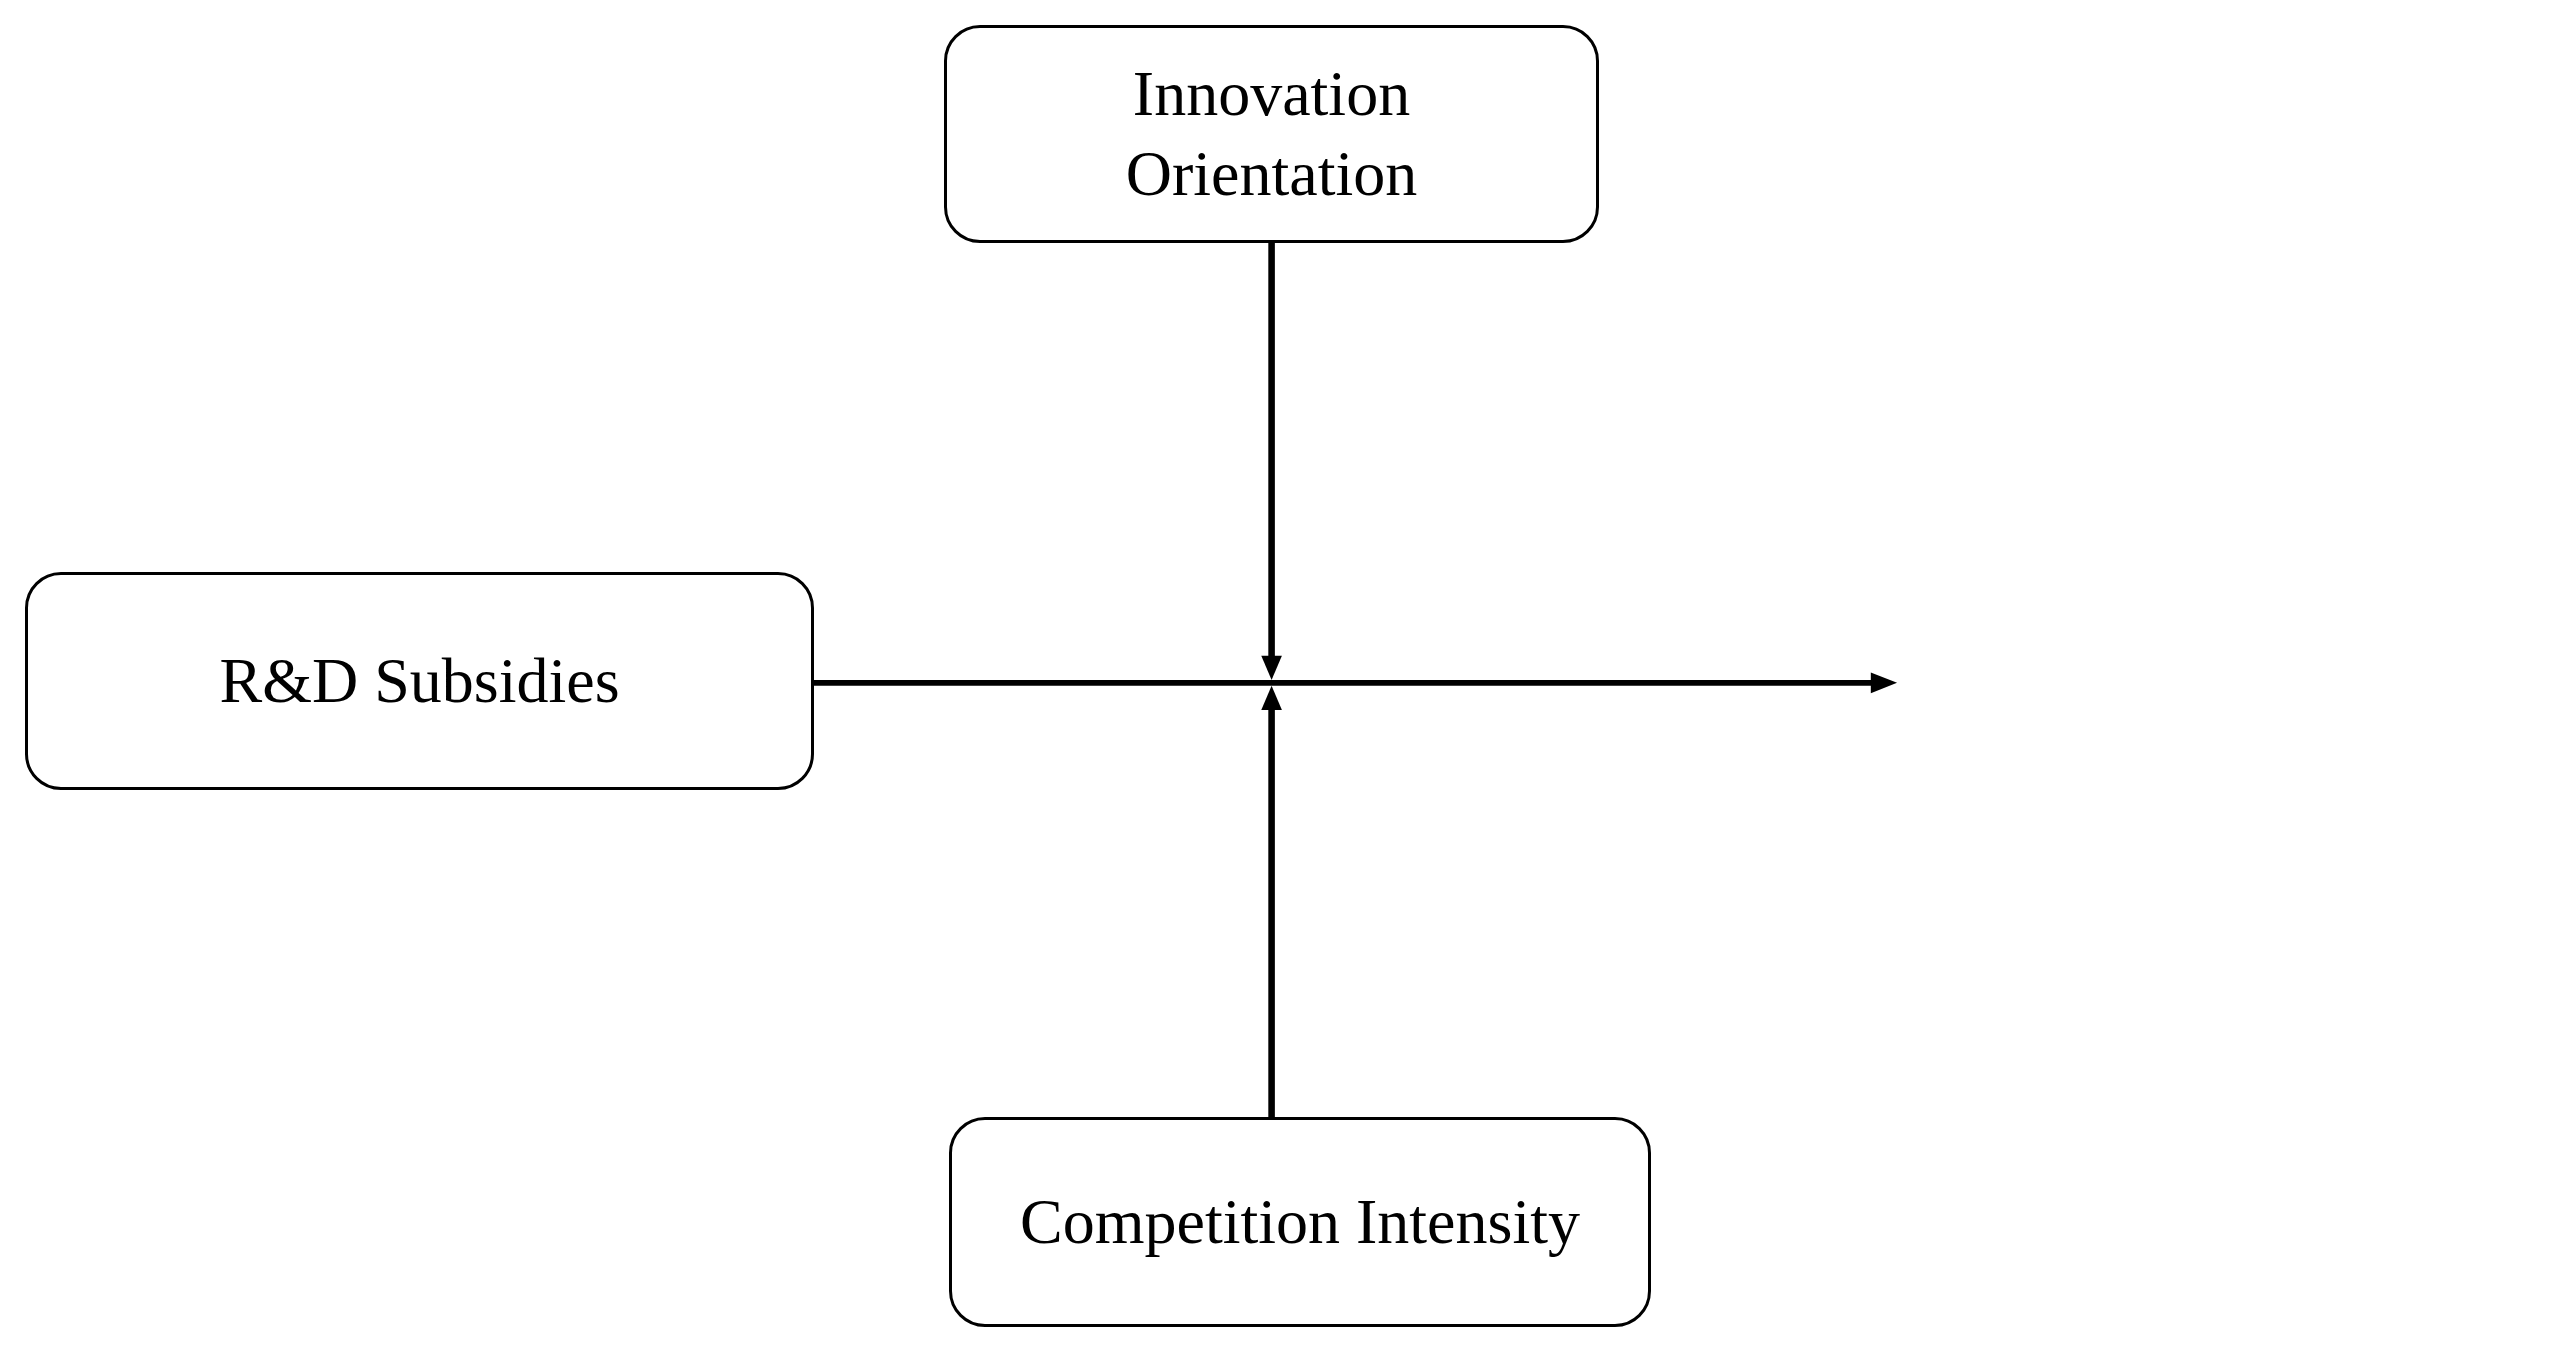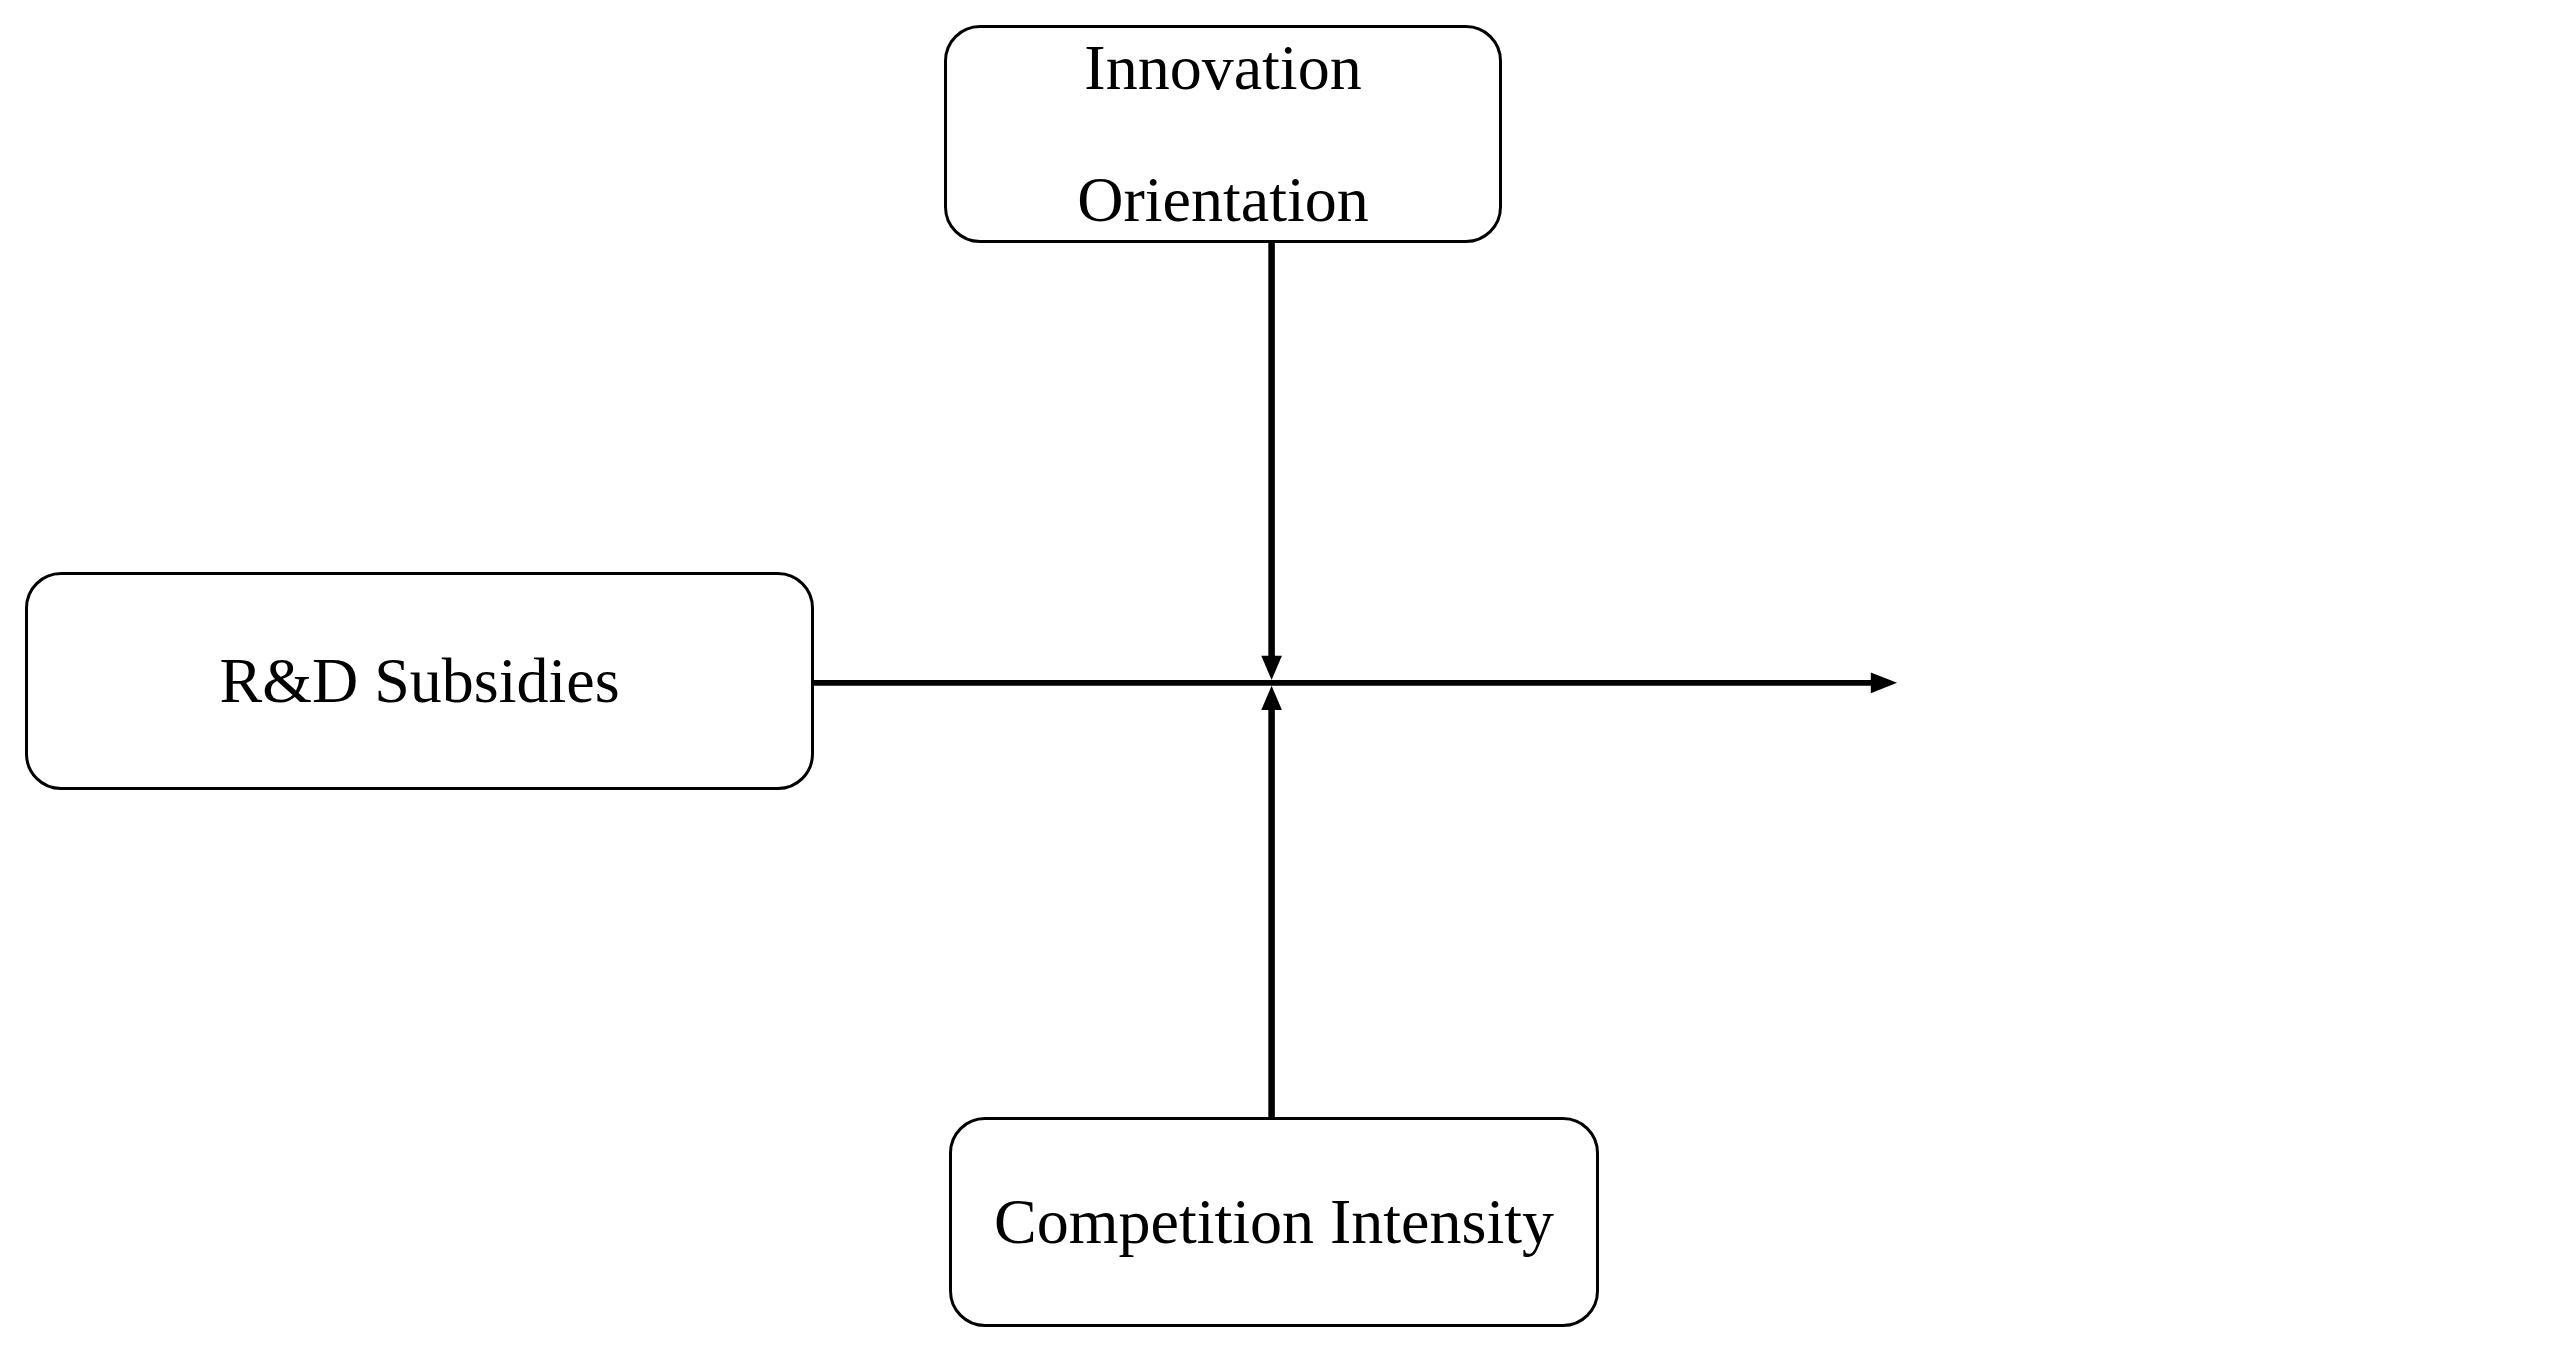--- a/index.html
+++ b/index.html
@@ -32,24 +32,24 @@
     display: flex;
     flex-direction: column;
     align-items: center;
     justify-content: center;
     text-align: center;
     color: #000000;
     font-size: 64px;
     line-height: 80px;
     white-space: nowrap;
   }
-  .node-top    { left: 944px; top: 25px;   width: 558px; height: 218px; justify-content: space-between; }
+  .node-top    { left: 944px; top: 25px;   width: 655px; height: 218px; }
   .node-left   { left: 25px;   top: 572px;  width: 789px; height: 218px; }
   .node-right  { left: 1897px; top: 575px;  width: 656px; height: 218px; }
-  .node-bottom { left: 949px; top: 1117px; width: 650px; height: 210px; }
+  .node-bottom { left: 949px; top: 1117px; width: 702px; height: 210px; }
   .edge-line   { stroke: #000000; fill: none; }
   .edge-head   { fill: #000000; stroke: none; }
 </style>
 </head>
 <body>
 
 <div class="canvas">
 
   <svg class="edges" viewBox="0 0 2747 1451" xmlns="http://www.w3.org/2000/svg">
 

